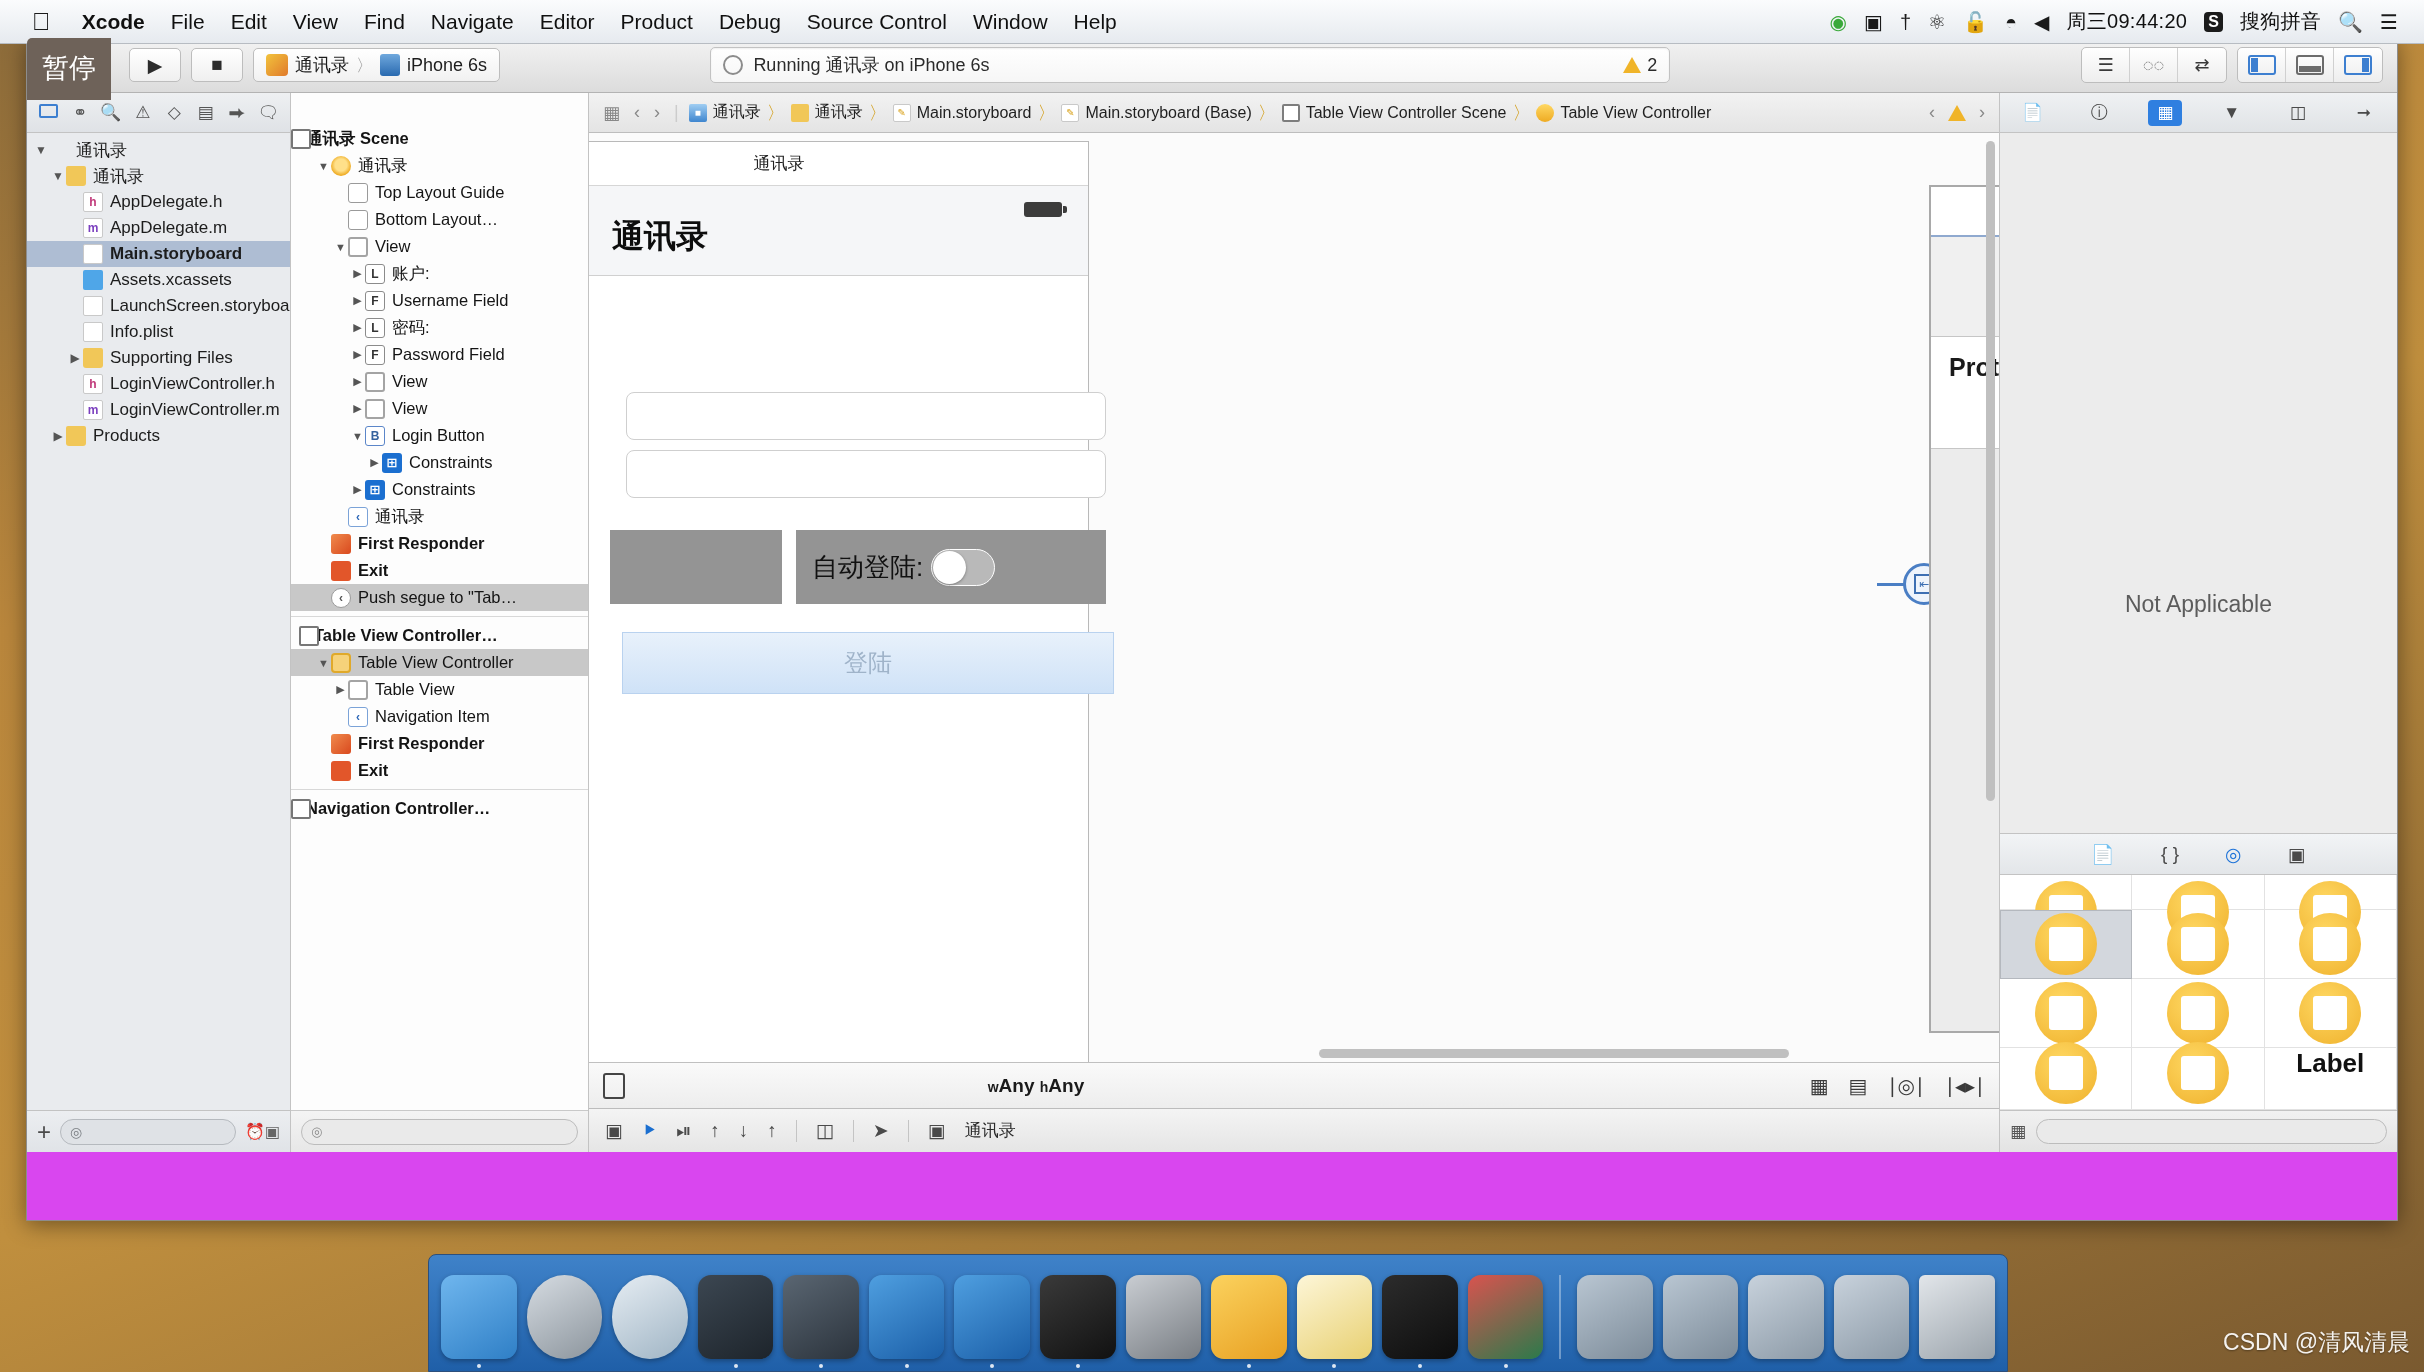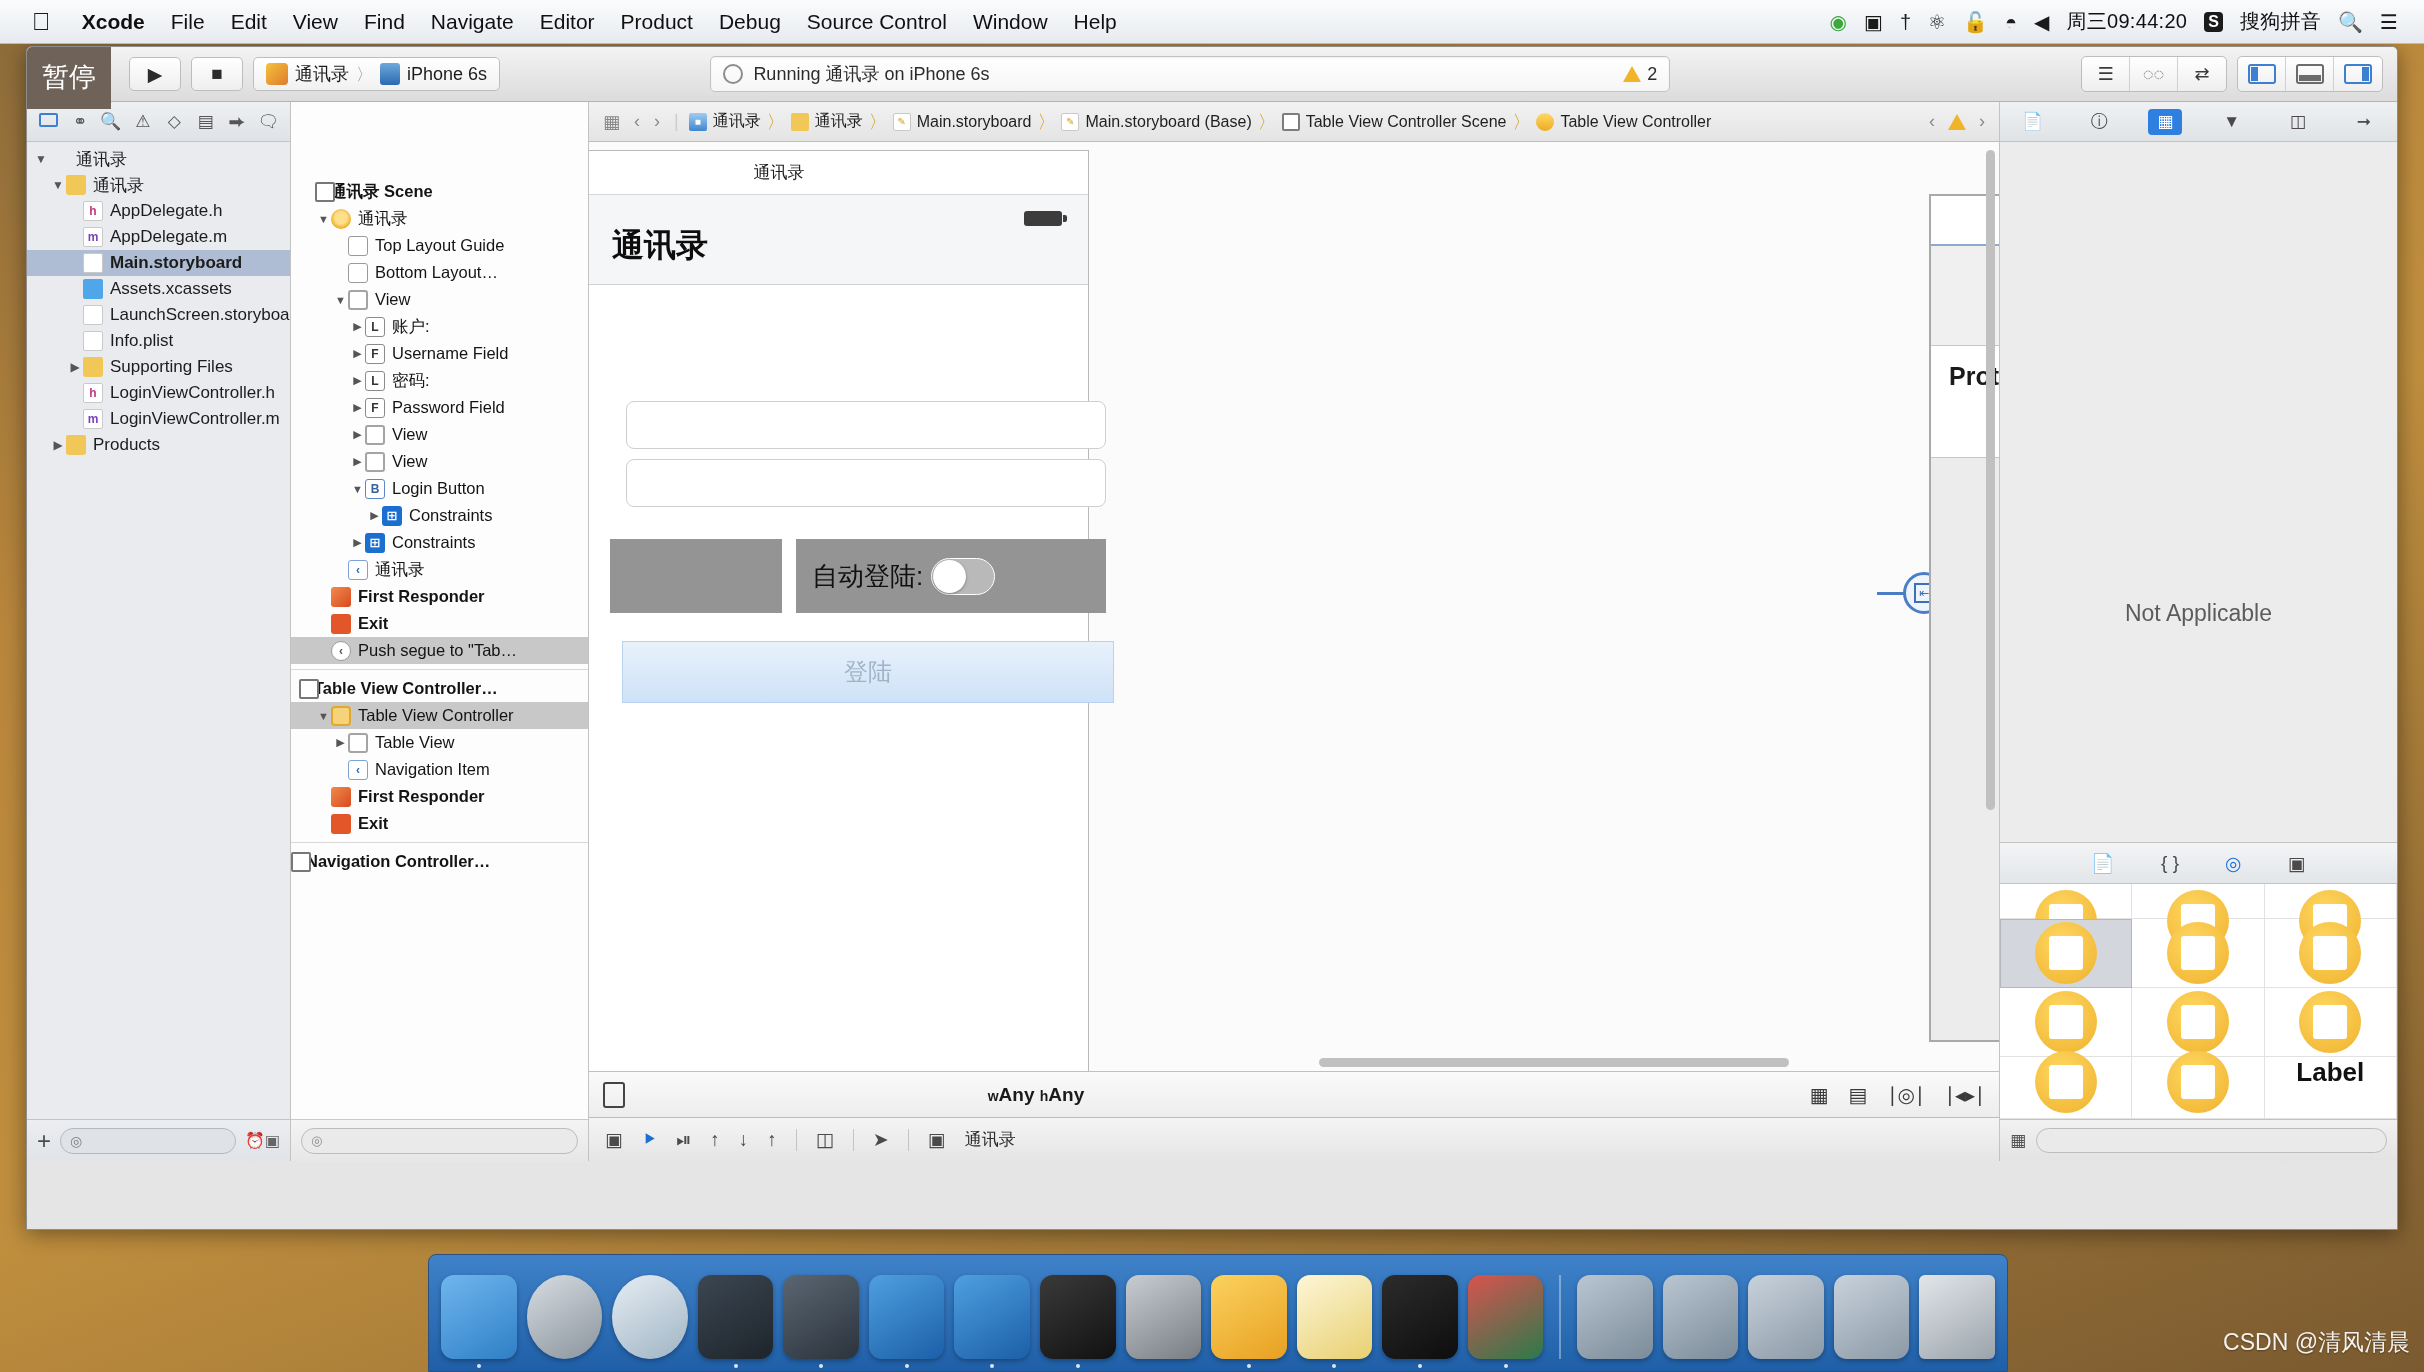--- a/index.html
+++ b/index.html
@@ -18,22 +18,22 @@
   .mb-apple { font-size:25px; margin:0 18px 0 20px; line-height:1; color:#1b1b1b; }
   .mb-item { padding:0 13px; color:#101010; white-space:nowrap; }
   .mb-item.bold { font-weight:bold; }
   .mb-right { margin-left:auto; display:flex; align-items:center; gap:17px; padding-right:14px; }
   .mb-right .mi { font-size:20px; color:#1a1a1a; line-height:1; }
   .mb-clock { font-size:20px; color:#101010; letter-spacing:.3px; }
   .sogou-badge { background:#1b1b1b; color:#fff; font-size:16px; font-weight:bold;
     border-radius:4px; padding:1px 4px; }
 
   
-  #xcw { position:absolute; left:26px; top:46px; width:2372px; height:1184px;
-    background:#e5e5e5; border:1px solid #8d8d8d; border-radius:6px 6px 0 0;
+  #xcw { position:absolute; left:26px; top:37px; width:2372px; height:1184px;
+    background:#d946ef; border:1px solid #8d8d8d; border-radius:6px 6px 0 0;
     box-shadow:0 4px 22px rgba(0,0,0,.42); overflow:hidden; }
 
   
   #xtoolbar { height:55px; background:linear-gradient(#f3f3f3,#dcdcdc);
     border-bottom:1px solid #b3b3b3; display:flex; align-items:center; padding:0 14px; gap:10px; }
   .tb-btn { width:52px; height:34px; background:linear-gradient(#ffffff,#efefef);
     border:1px solid #bdbdbd; border-radius:5px; display:flex; align-items:center;
     justify-content:center; font-size:19px; color:#2c2c2c; }
   .tb-scheme { height:34px; background:linear-gradient(#ffffff,#f1f1f1);
     border:1px solid #bdbdbd; border-radius:5px; display:flex; align-items:center;
@@ -428,21 +428,21 @@
         <span class="fbox">
           <span>◎</span>
         </span>
         <span style="font-size:16px;color:#666">⏰▣</span>
       </div>
     </div>
 
     <div id="outline">
       <div id="outline-head"></div>
       <div id="outline-tree">
-          <div class="orow" style="padding-left: 24px; margin-top: 44px;">
+          <div class="orow" style="padding-left: 0;">
             <span class="ow">▼</span>
             <span class="oi scene"></span>
             <span style="font-weight: bold;">通讯录 Scene</span>
           </div>
           <div class="orow" style="padding-left: 25px;">
             <span class="ow">▼</span>
             <span class="oi vc"></span>
             <span>通讯录</span>
           </div>
           <div class="orow" style="padding-left: 42px;">

